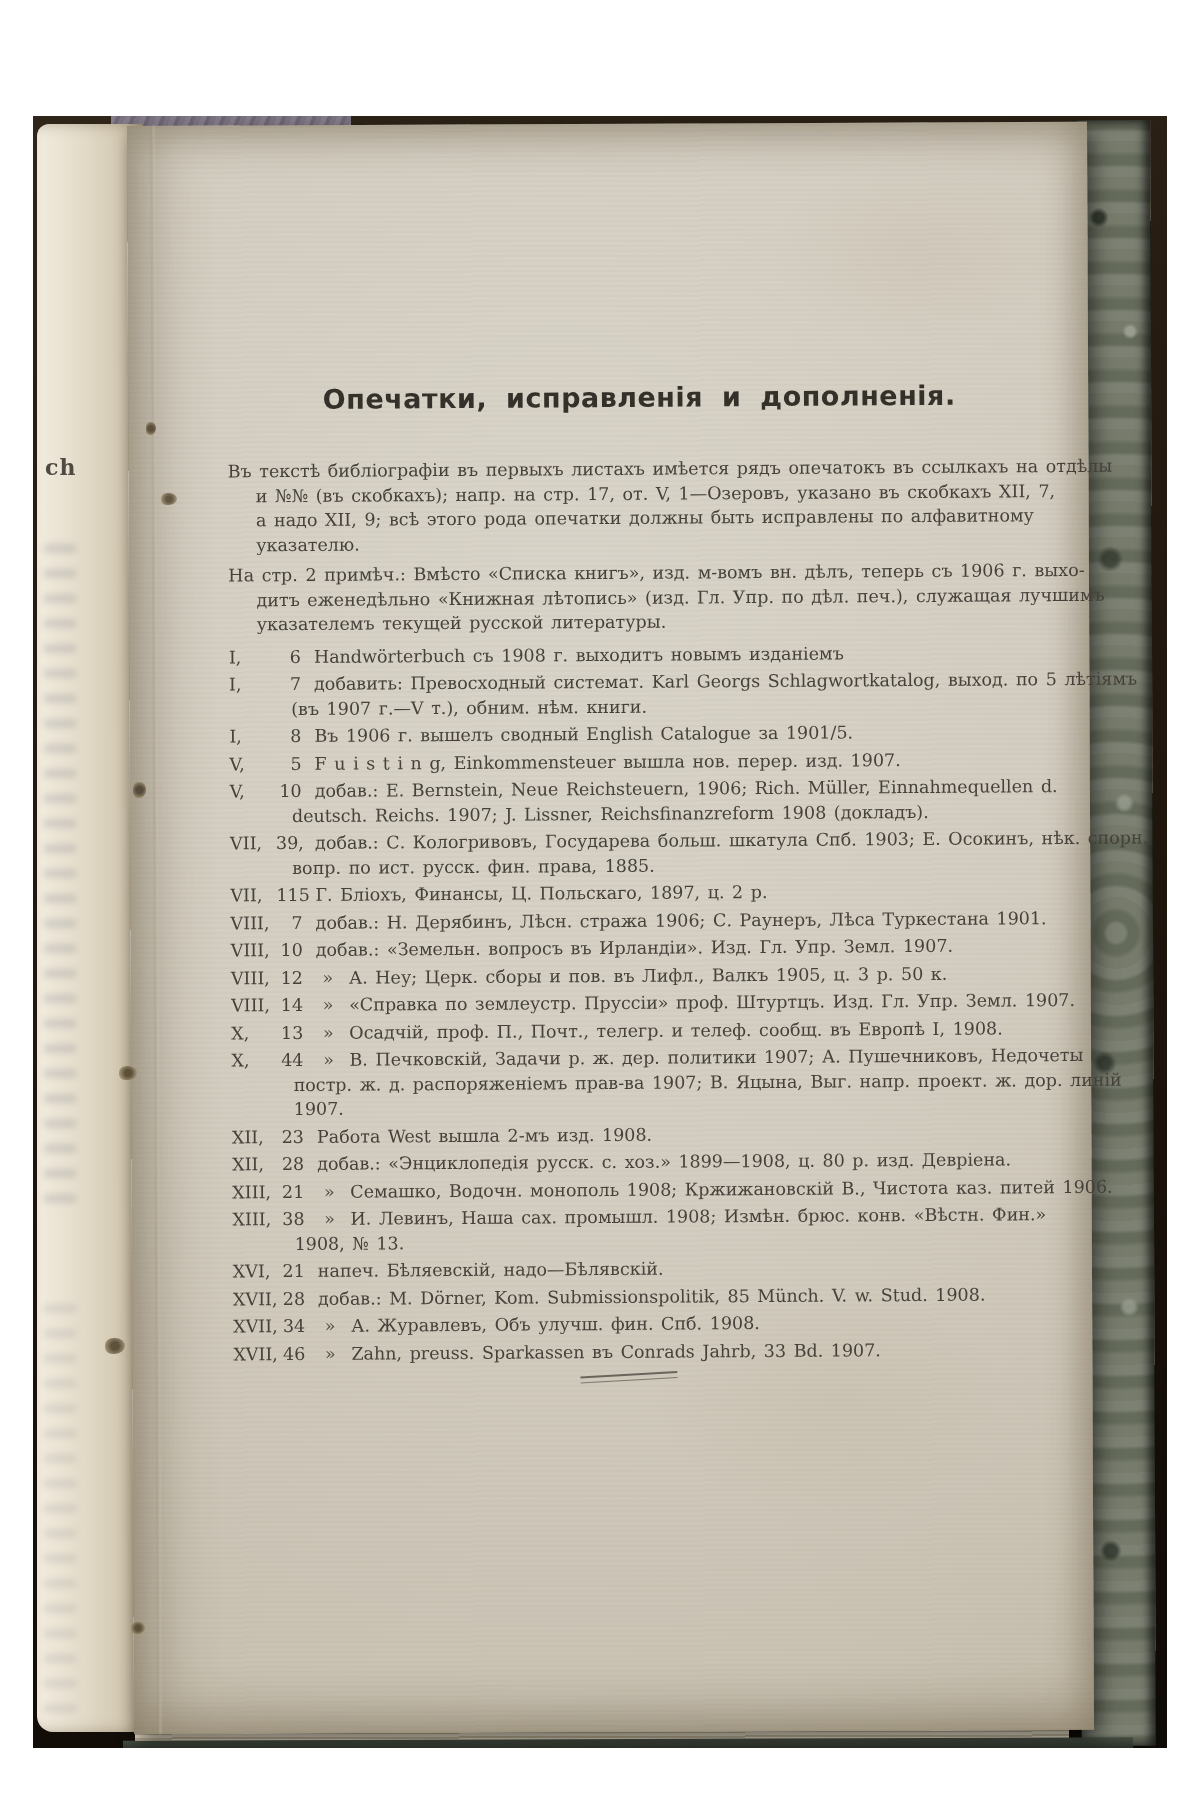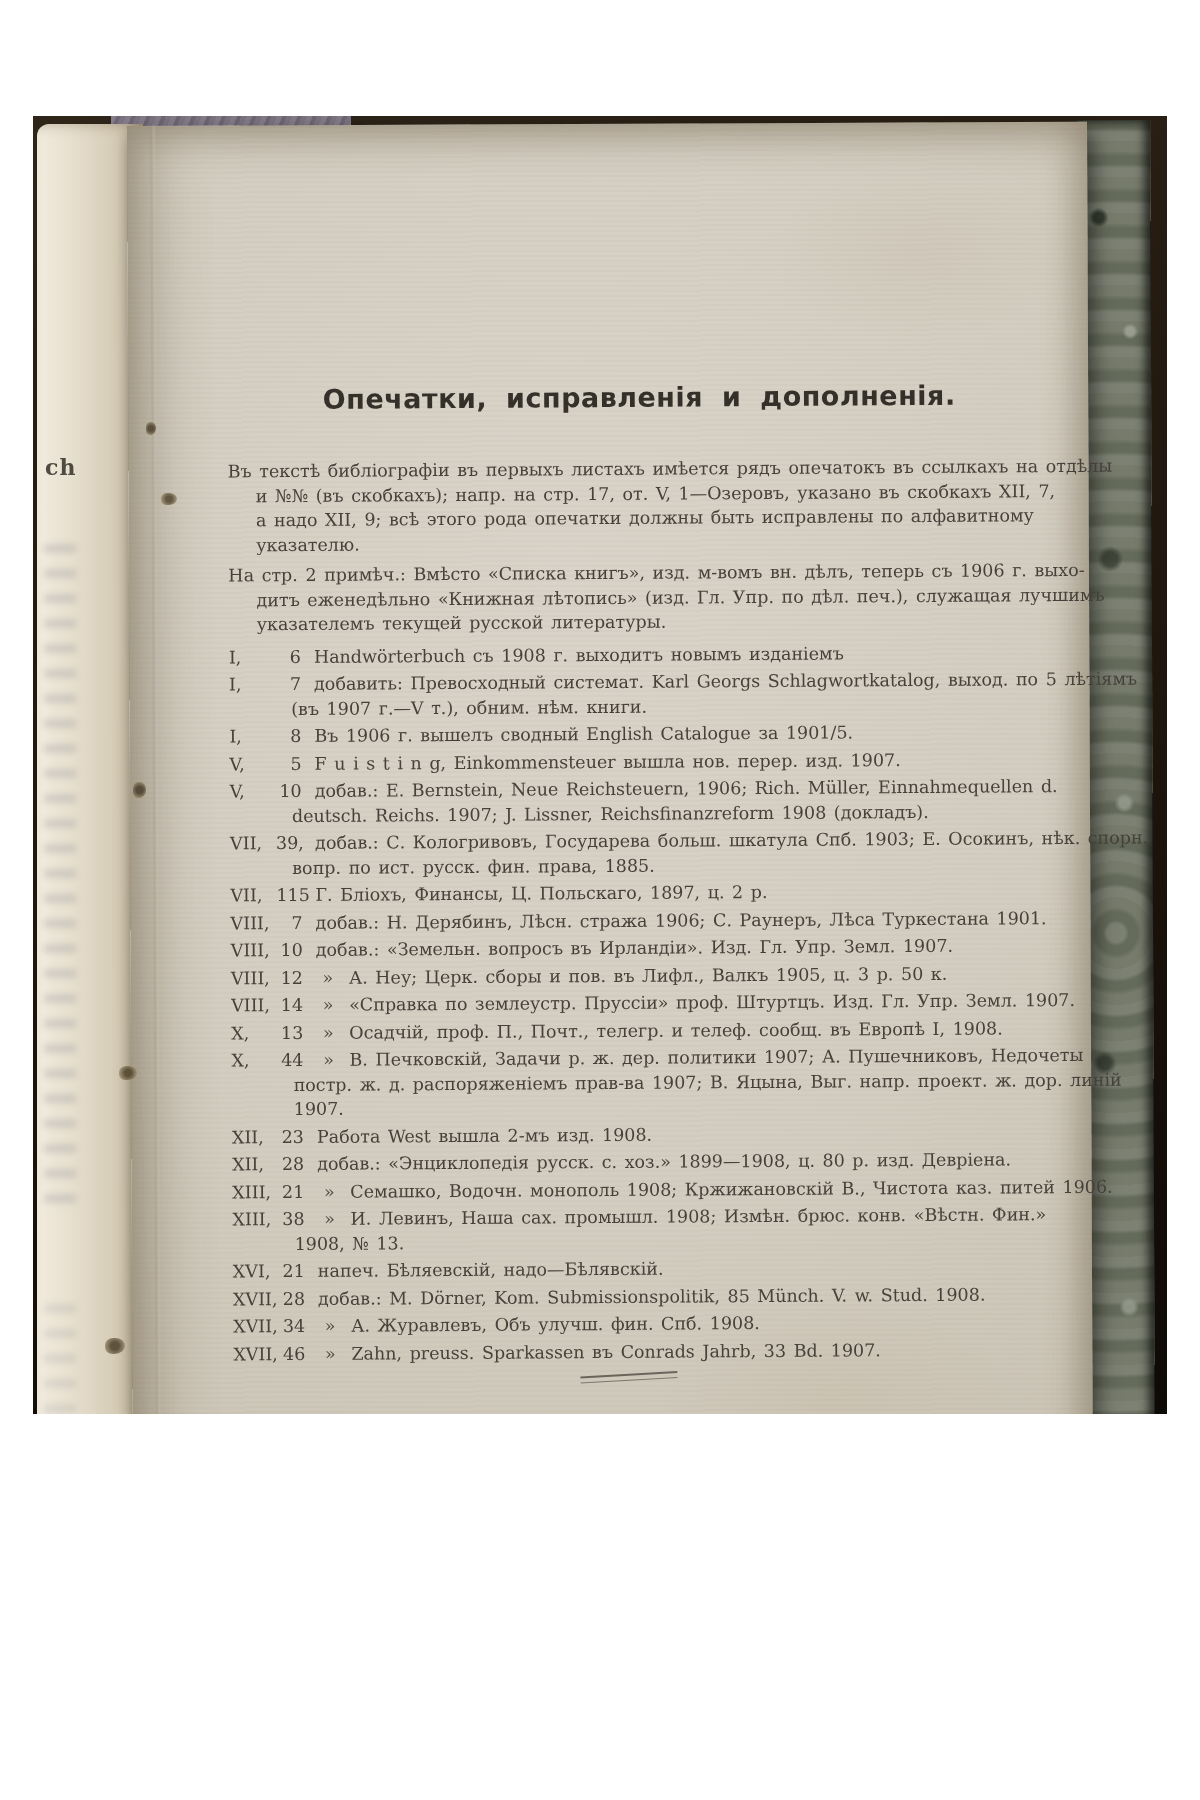--- a/index.html
+++ b/index.html
@@ -1,21 +1,21 @@
 <!DOCTYPE html>
 <html style="--page_paper: #d9d4c9; --ink: #45413a; --title_ink: #33302a; --table_dark: #1d150d; --cover_marble: #757a6e; --prev_page: #e2dac8;"><head>
 <meta charset="utf-8">
 <style>
   html,body{margin:0;padding:0;}
   body{
     width:1200px;height:1800px;position:relative;background:#ffffff;
     font-family:"DejaVu Serif", serif;overflow:hidden;
   }
   .photo{
-    position:absolute;left:33px;top:116px;width:1134px;height:1298px;overflow:hidden;
+    position:absolute;left:33px;top:116px;width:1134px;height:1632px;overflow:hidden;
     background:linear-gradient(168deg,#2f2519 0%,#261c12 22%,#1e150d 55%,#140e08 82%,#0e0a06 100%);
   }
   
   .fabric{
     position:absolute;left:78px;top:0;width:240px;height:86px;
     background:
       radial-gradient(ellipse at 50% 130%, rgba(20,15,25,.55), transparent 62%),
       repeating-linear-gradient(112deg,#857c8a 0 5px,#6e6674 5px 9px,#7b7381 9px 14px);
     border-radius:0 0 34px 10px;
   }

